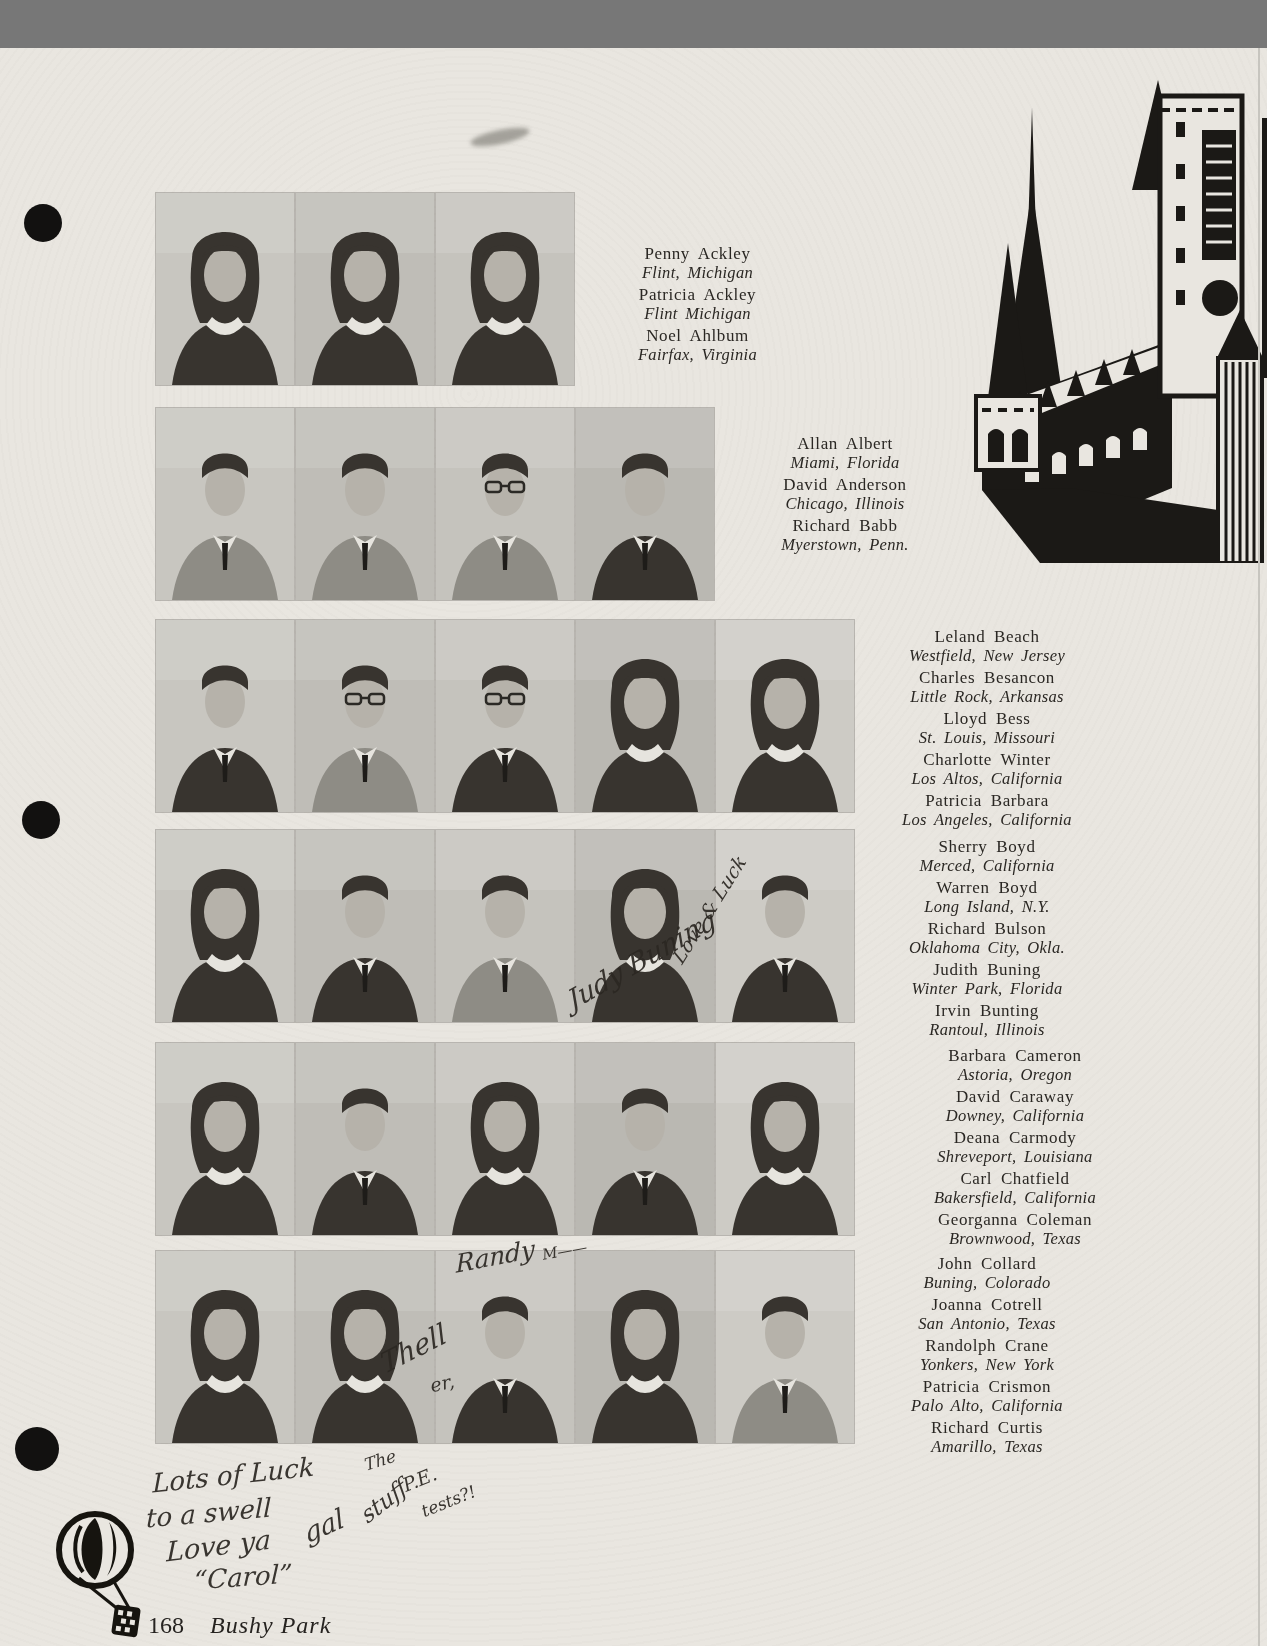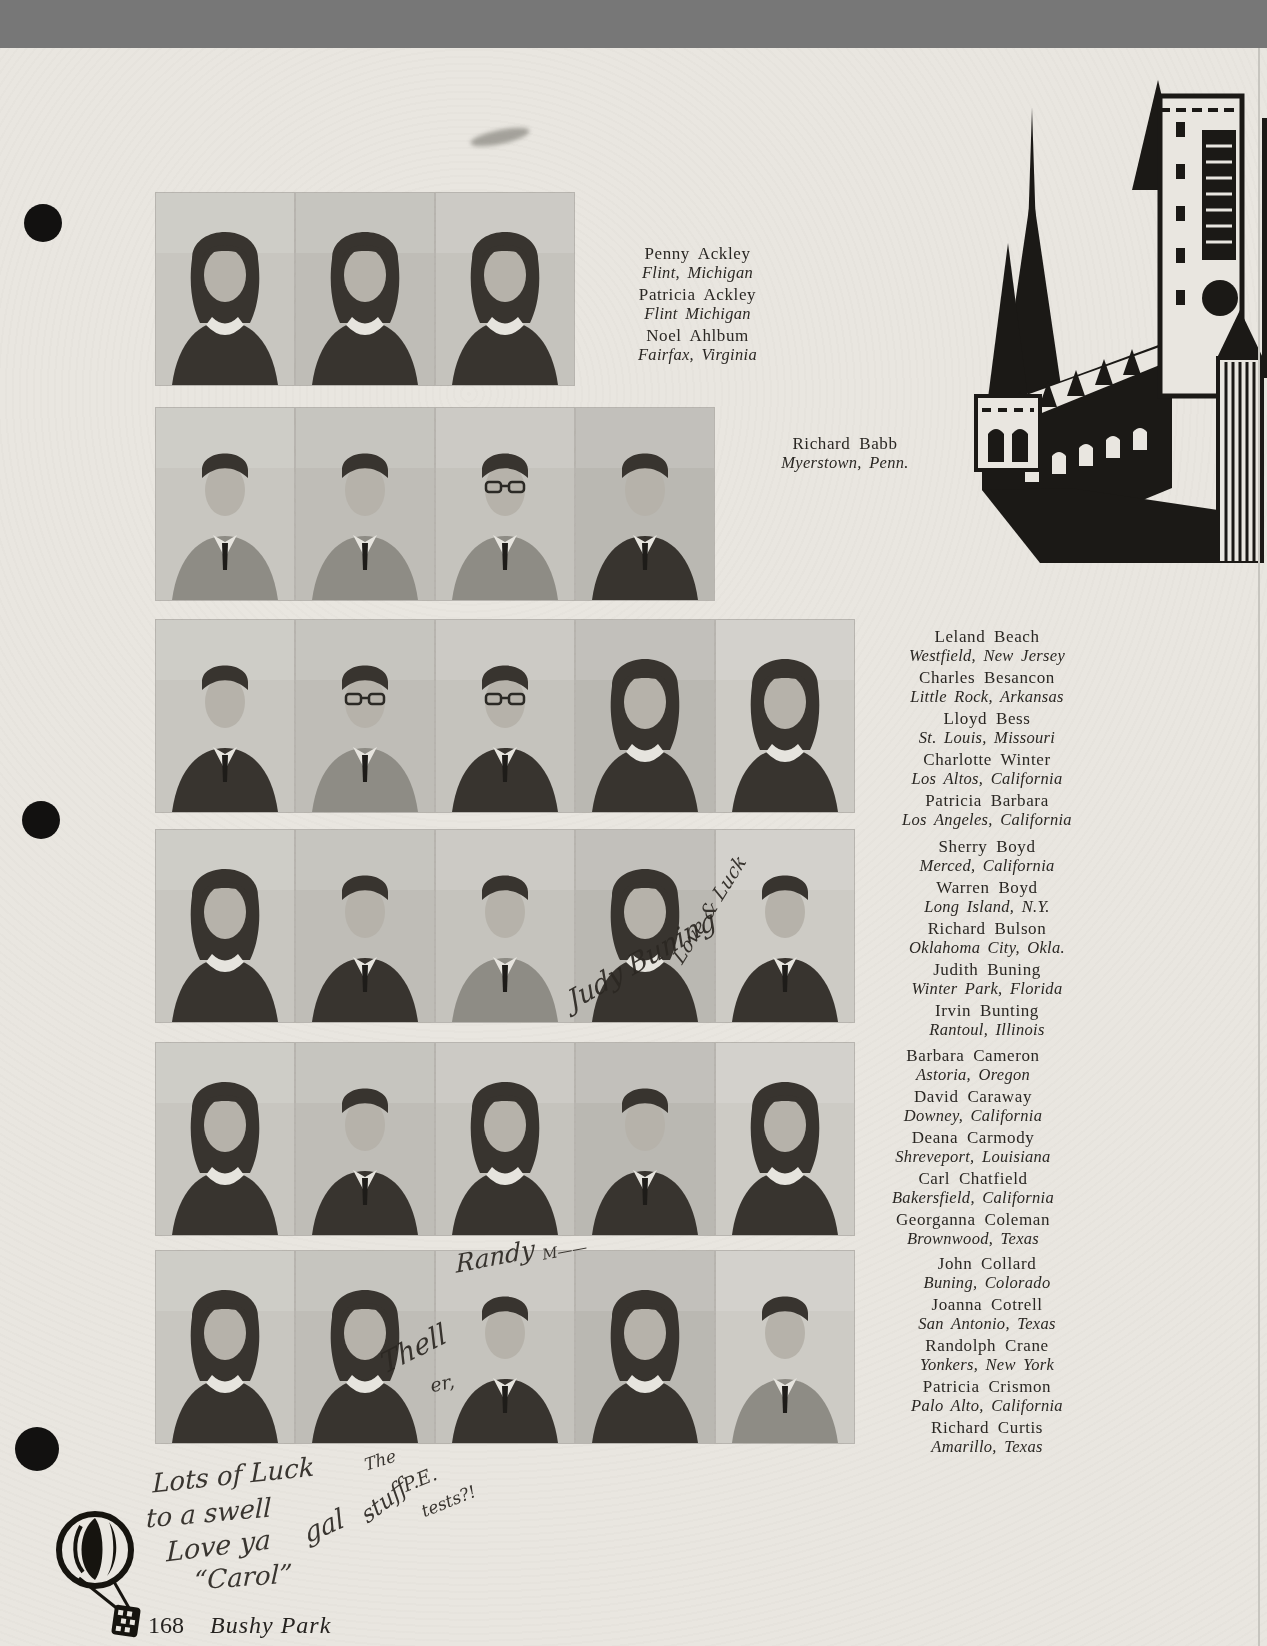--- a/index.html
+++ b/index.html
@@ -209,20 +209,28 @@
           <rect width="138" height="60" fill="rgba(255,255,255,0.12)"></rect>
           <ellipse cx="69" cy="82" rx="20" ry="26" fill="#b6b2aa"></ellipse>
           <path d="M46,62 C46,40 92,40 92,62 L92,70 C78,57 60,57 46,70 Z" fill="#38342f"></path>
           <path d="M16,192 C22,148 44,128 69,128 C94,128 116,148 122,192 Z" fill="#38342f"></path>
           <polygon points="57,127 69,150 81,127 69,134" fill="#e6e4de"></polygon>
           <polygon points="66,135 72,135 71,162 67,162" fill="#1e1c19"></polygon>
         </svg>
       </div>
       <div class="roster" style="left: 720px; top: 386px; width: 250px;">
         <div class="entry">
+          <div class="nm">Allan Albert</div>
+          <div class="ht">Miami, Florida</div>
+        </div>
+        <div class="entry">
+          <div class="nm">David Anderson</div>
+          <div class="ht">Chicago, Illinois</div>
+        </div>
+        <div class="entry">
           <div class="nm">Richard Babb</div>
           <div class="ht">Myerstown, Penn.</div>
         </div>
       </div>
       <div class="photo" style="left: 156px; top: 572px; width: 138px; height: 192px;">
         <svg width="138" height="192" viewBox="0 0 138 192" xmlns="http://www.w3.org/2000/svg">
           <rect width="138" height="192" fill="#c8c6c0"></rect>
           <rect width="138" height="60" fill="rgba(255,255,255,0.12)"></rect>
           <ellipse cx="69" cy="82" rx="20" ry="26" fill="#b6b2aa"></ellipse>
           <path d="M46,62 C46,40 92,40 92,62 L92,70 C78,57 60,57 46,70 Z" fill="#38342f"></path>
@@ -432,21 +440,21 @@
         <svg width="138" height="192" viewBox="0 0 138 192" xmlns="http://www.w3.org/2000/svg">
           <rect width="138" height="192" fill="#cdcbc5"></rect>
           <rect width="138" height="60" fill="rgba(255,255,255,0.12)"></rect>
           <path d="M36,66 C36,30 102,30 102,66 C106,96 100,118 94,130 L44,130 C38,118 32,96 36,66 Z" fill="#38342f"></path>
           <ellipse cx="69" cy="82" rx="21" ry="27" fill="#b6b2aa"></ellipse>
           <path d="M46,64 C52,48 86,48 92,64 C84,56 54,56 46,64 Z" fill="#38342f"></path>
           <path d="M16,192 C22,148 44,128 69,128 C94,128 116,148 122,192 Z" fill="#38342f"></path>
           <path d="M50,132 Q69,152 88,132 L82,124 Q69,137 56,124 Z" fill="#e6e4de"></path>
         </svg>
       </div>
-      <div class="roster" style="left: 866px; top: 998px; width: 214px;">
+      <div class="roster" style="left: 908px; top: 998px; width: 214px;">
         <div class="entry">
           <div class="nm">Barbara Cameron</div>
           <div class="ht">Astoria, Oregon</div>
         </div>
         <div class="entry">
           <div class="nm">David Caraway</div>
           <div class="ht">Downey, California</div>
         </div>
         <div class="entry">
           <div class="nm">Deana Carmody</div>

